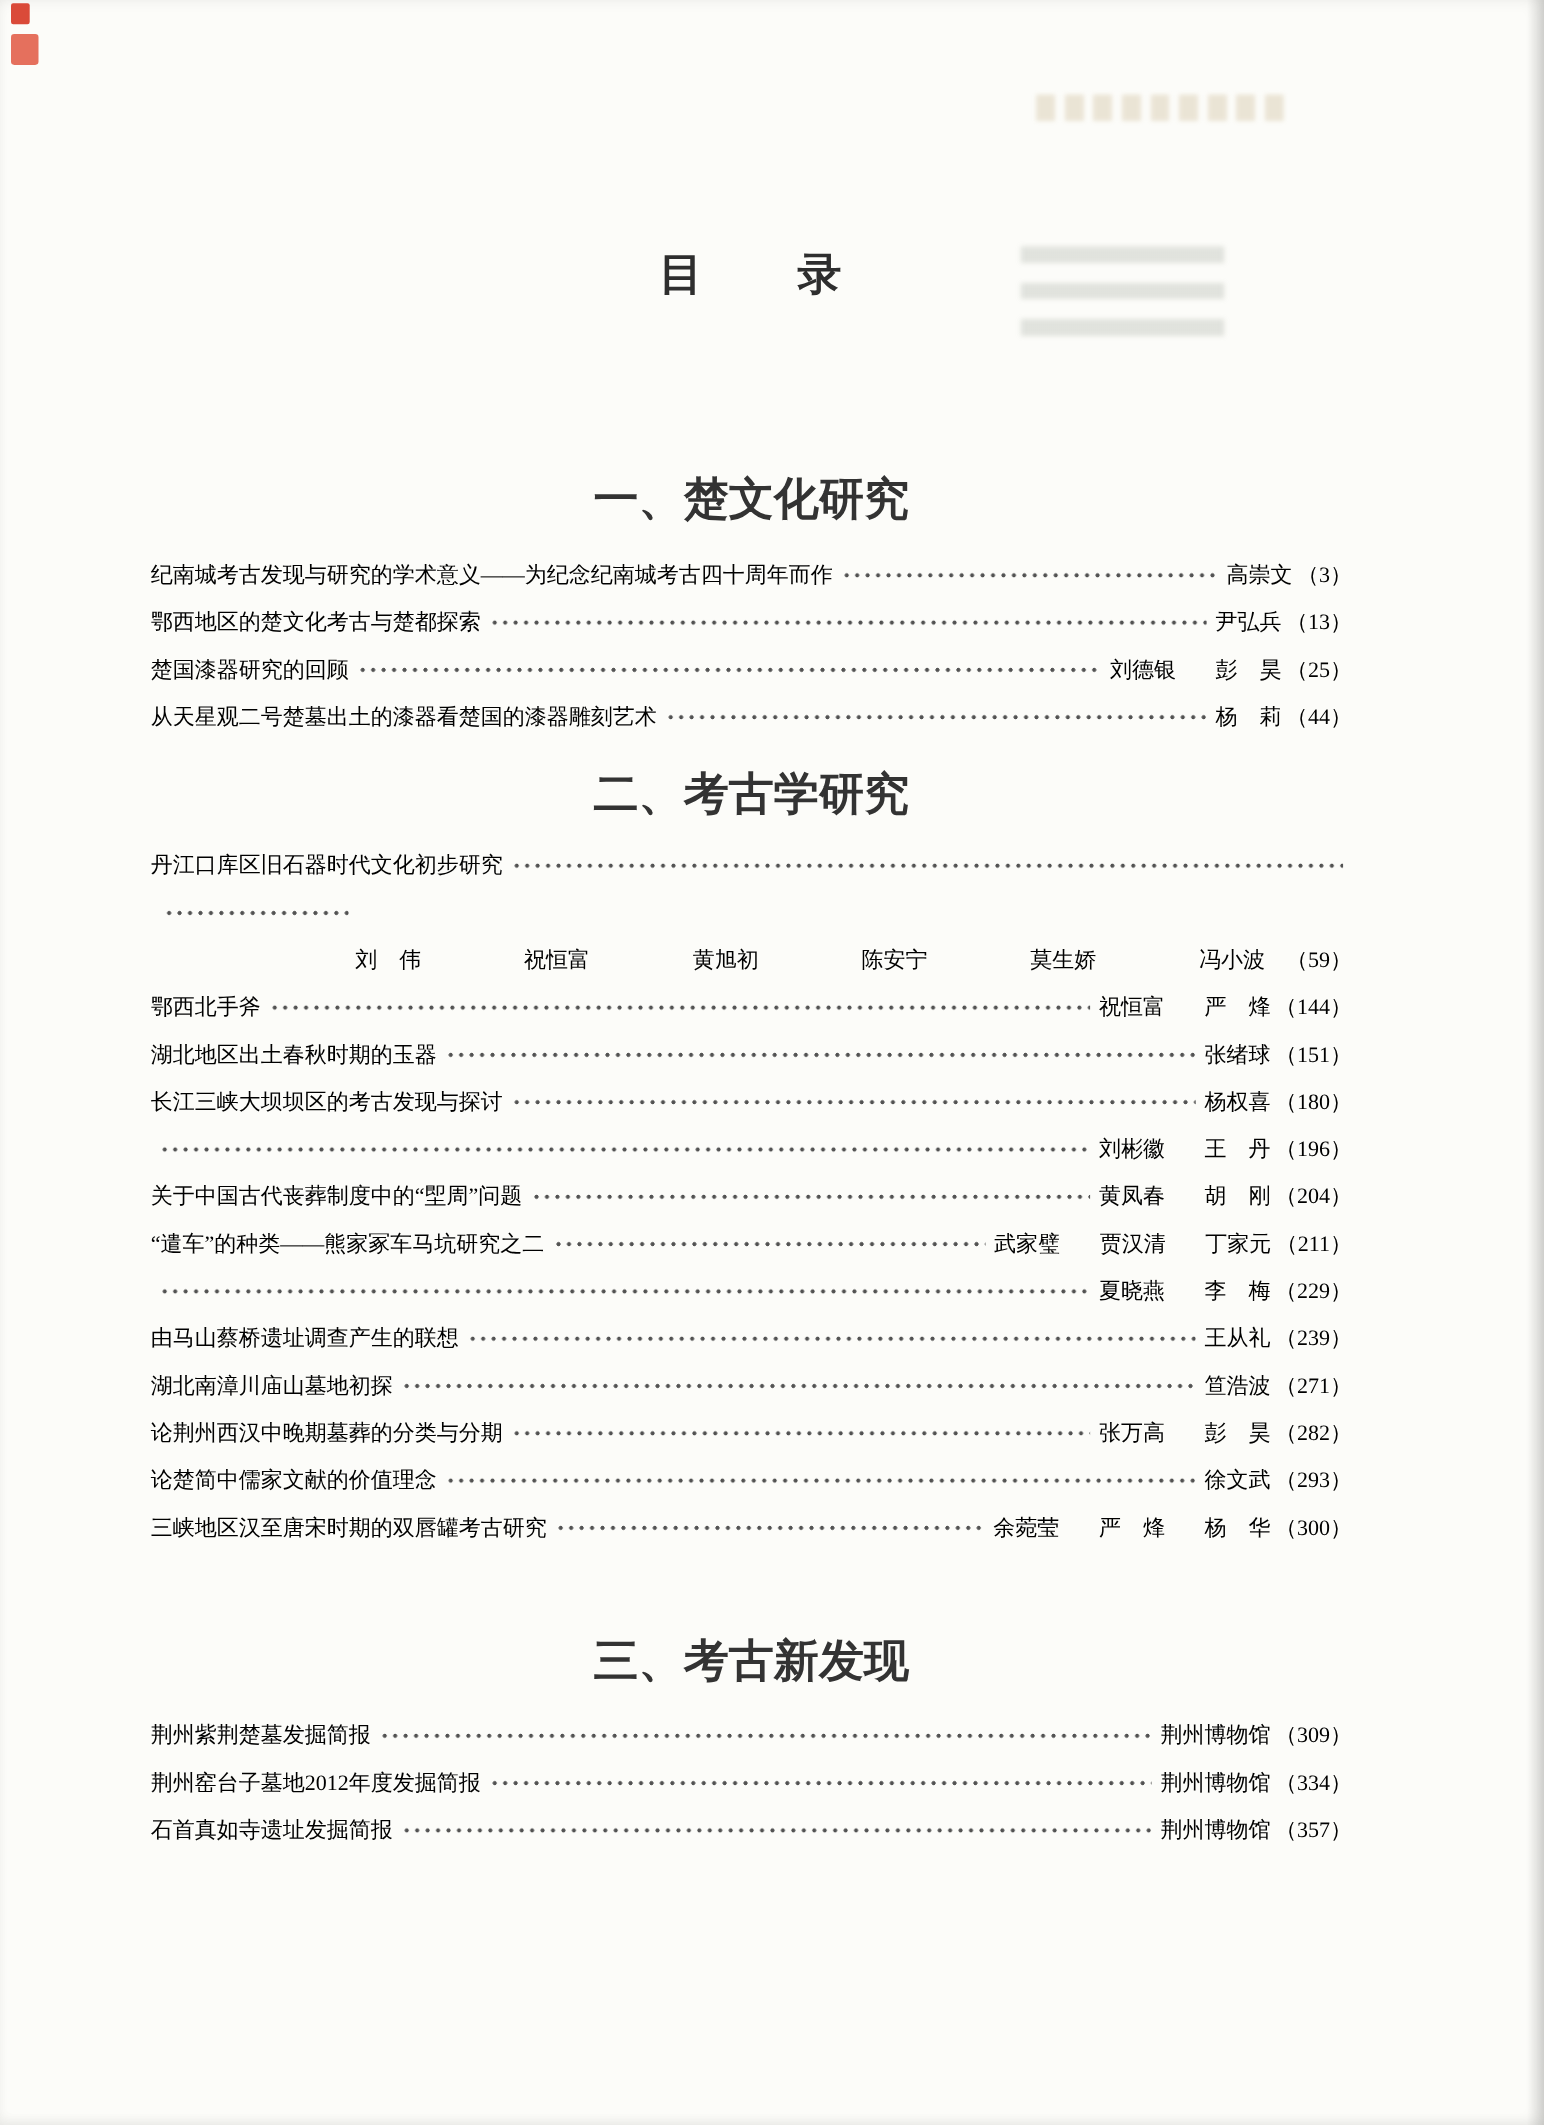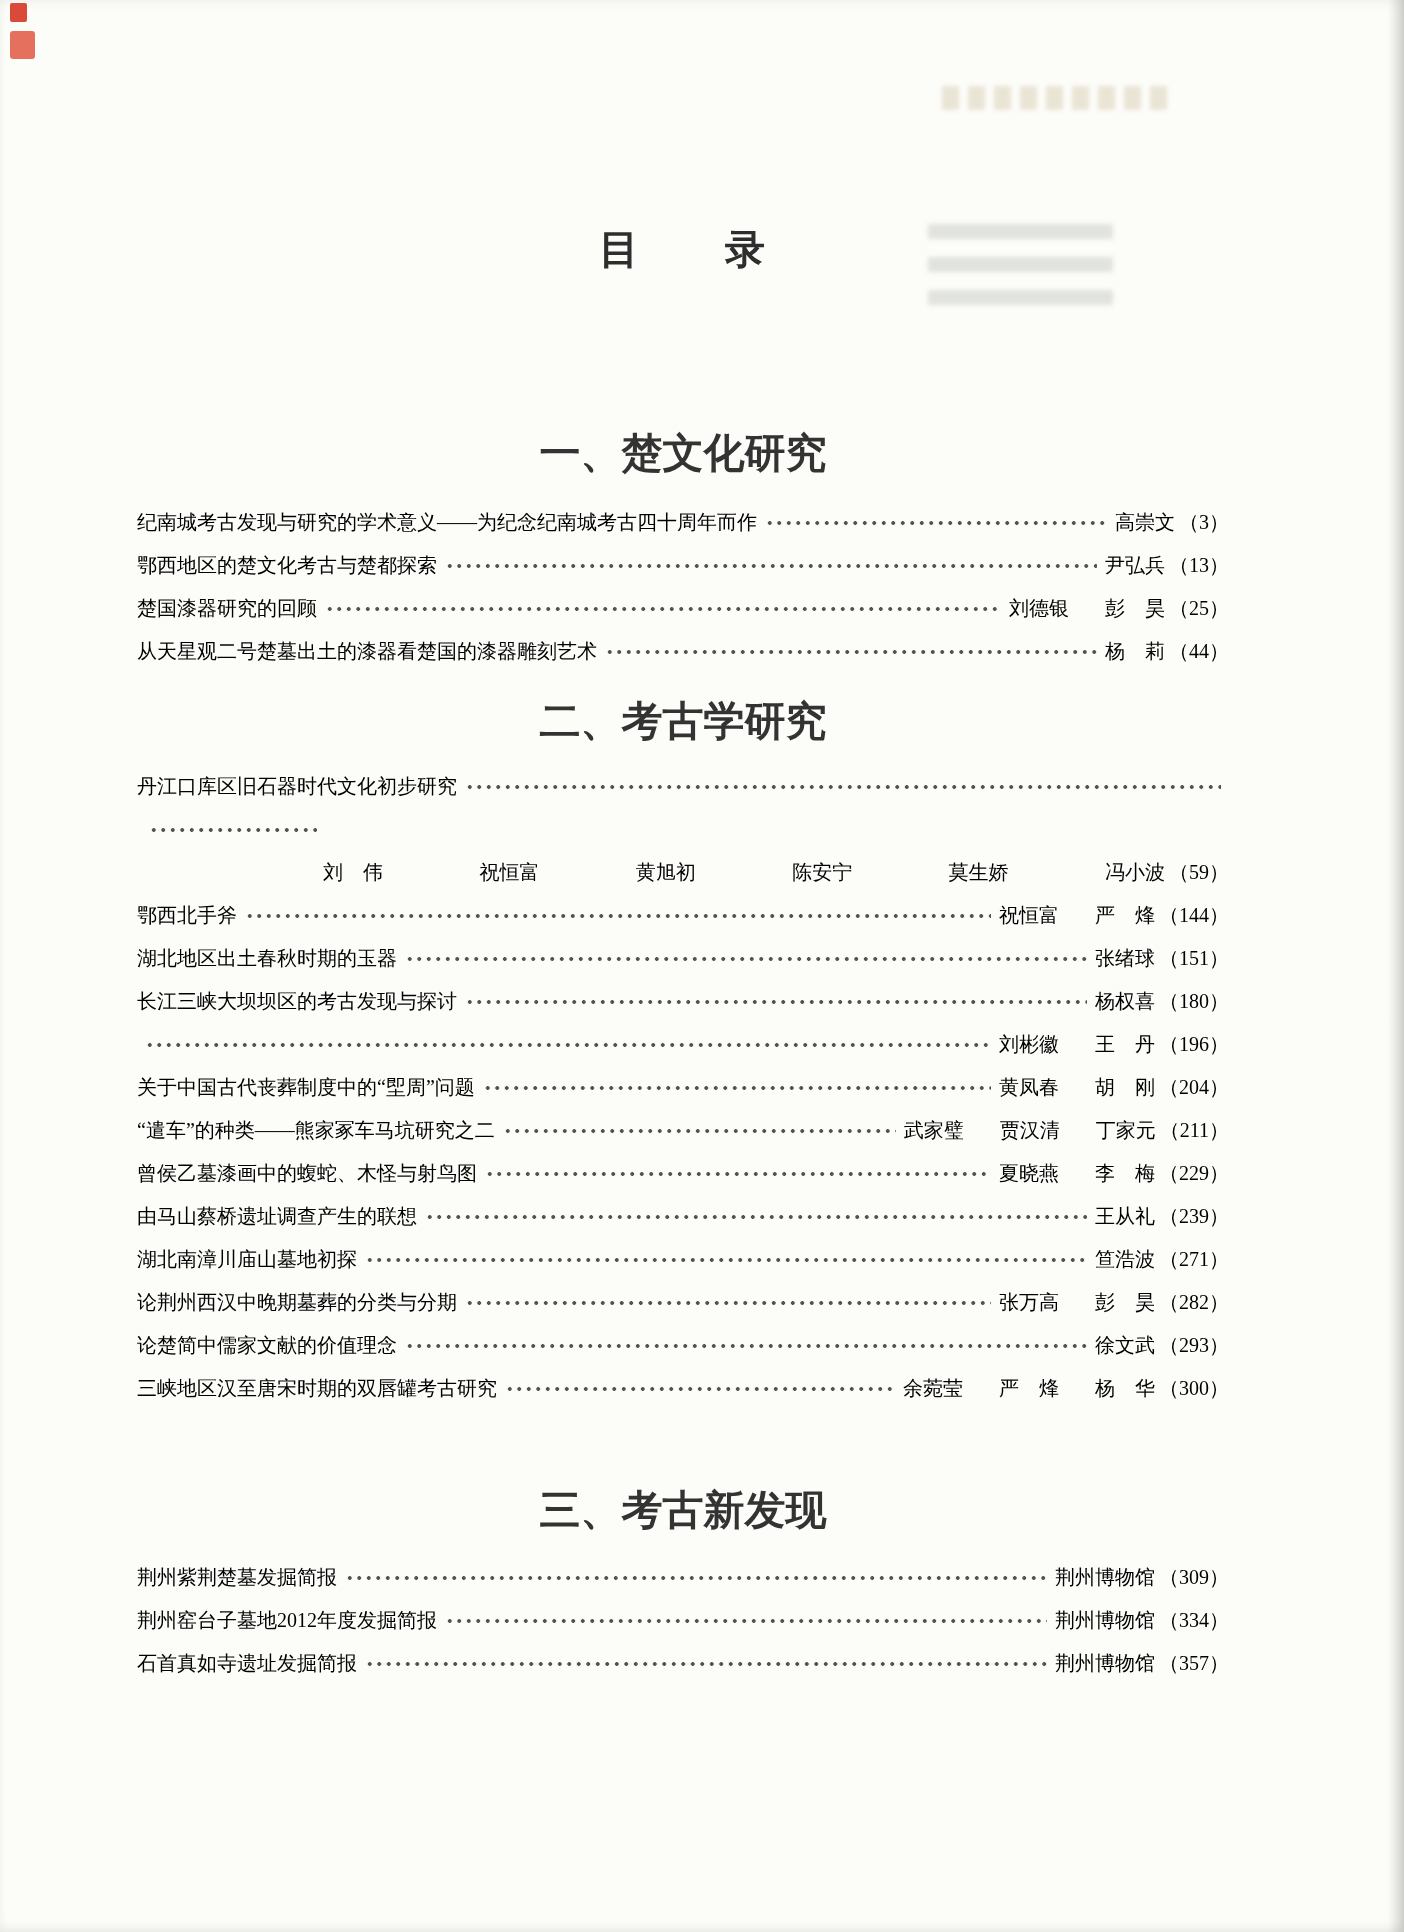--- a/index.html
+++ b/index.html
@@ -54,21 +54,21 @@
   .sh-1 { margin-top:28px; }
   .sh-2 { margin-top:80px; }
   .entries { margin-top:28px; }
   .entries-1 { margin-top:24px; }
   .entries-2 { margin-top:26px; }
   .row {
     display:flex; align-items:center;
     height:43px; font-size:20px; white-space:nowrap;
     color:#000000;
   }
-  .row.indent-authors { padding-left:186px; }
+  .row.indent-authors { padding-left:186px;gap:15px; }
   .entry-title { flex:0 0 auto; }
   .leader {
     flex:1 1 auto; min-width:18px; height:1em; margin:0 8px;
     background-image:radial-gradient(circle, #525252 1.6px, rgba(0,0,0,0) 2.1px);
     background-size:9.5px 9.5px;
     background-repeat:repeat-x;
     background-position:left center;
   }
   .leader.fixed { flex:0 0 168px; margin-left:12px; margin-right:10px; }
   .authors { display:flex; gap:36px; }
@@ -189,21 +189,20 @@
             <span class="entry-title">“遣车”的种类——熊家冢车马坑研究之二</span>
             <span class="leader"></span>
             <span class="authors">
               <span class="author-name">武家璧</span>
               <span class="author-name">贾汉清</span>
               <span class="author-name">丁家元</span>
             </span>
             <span class="page-num">（211）</span>
           </div>
           <div class="row">
-            <span class="entry-title">曾侯乙墓漆画中的蝮蛇、木怪与射鸟图</span>
             <span class="leader"></span>
             <span class="authors">
               <span class="author-name">夏晓燕</span>
               <span class="author-name">李　梅</span>
             </span>
             <span class="page-num">（229）</span>
           </div>
           <div class="row">
             <span class="entry-title">由马山蔡桥遗址调查产生的联想</span>
             <span class="leader"></span>

